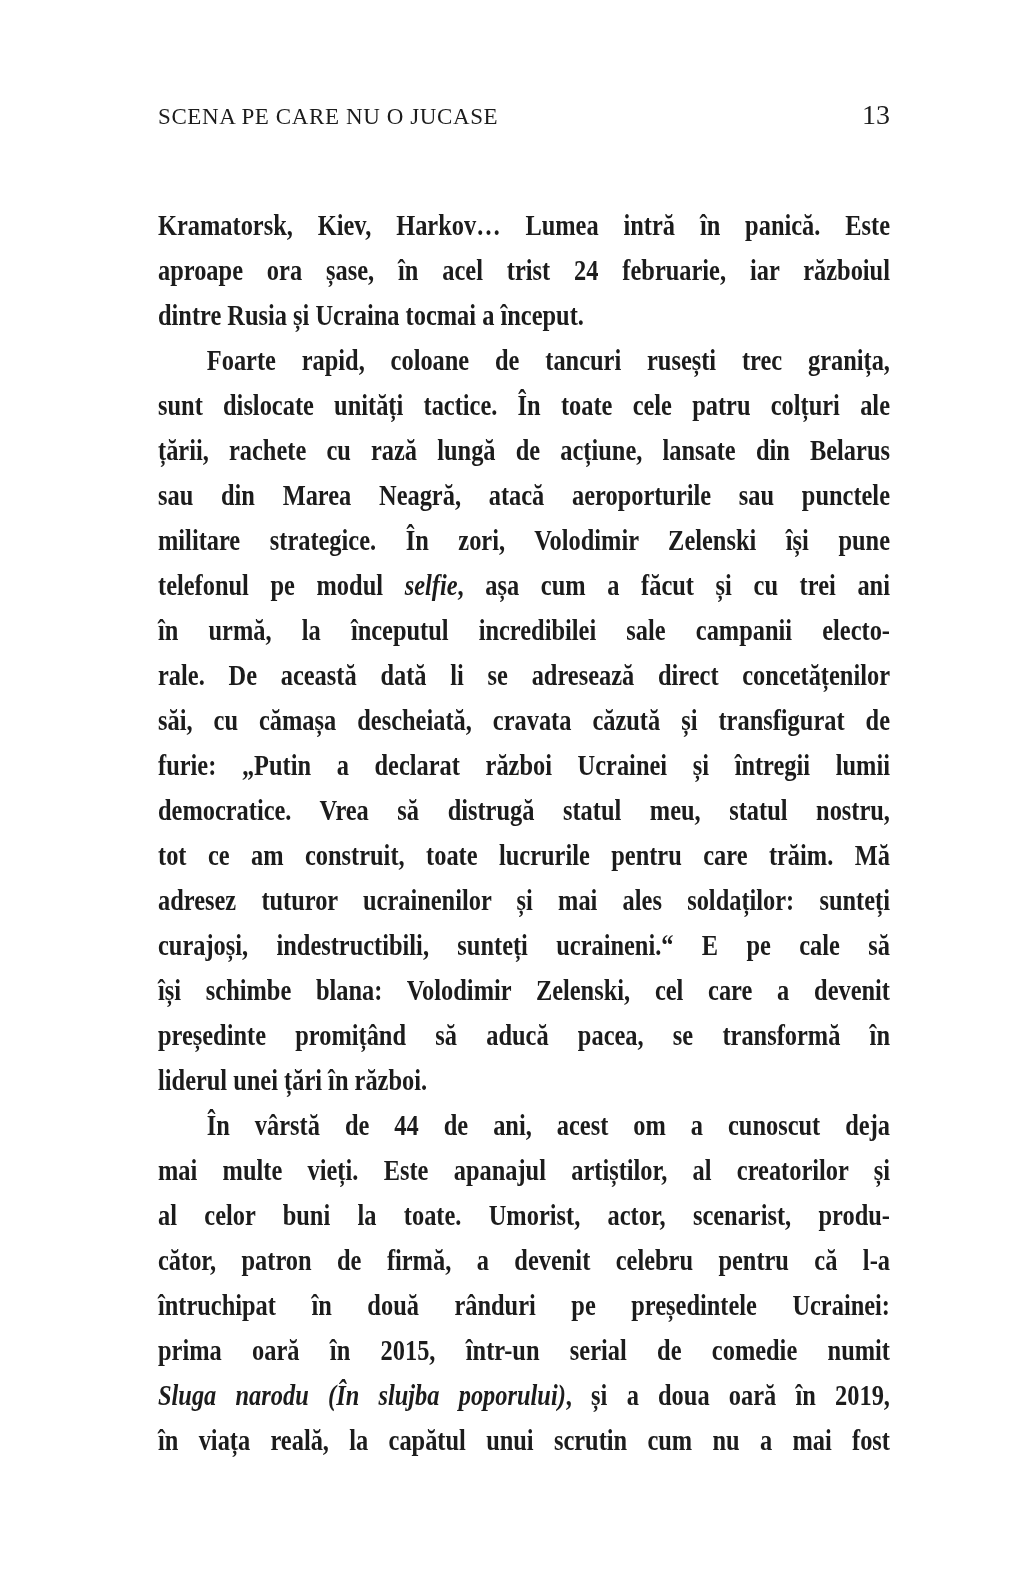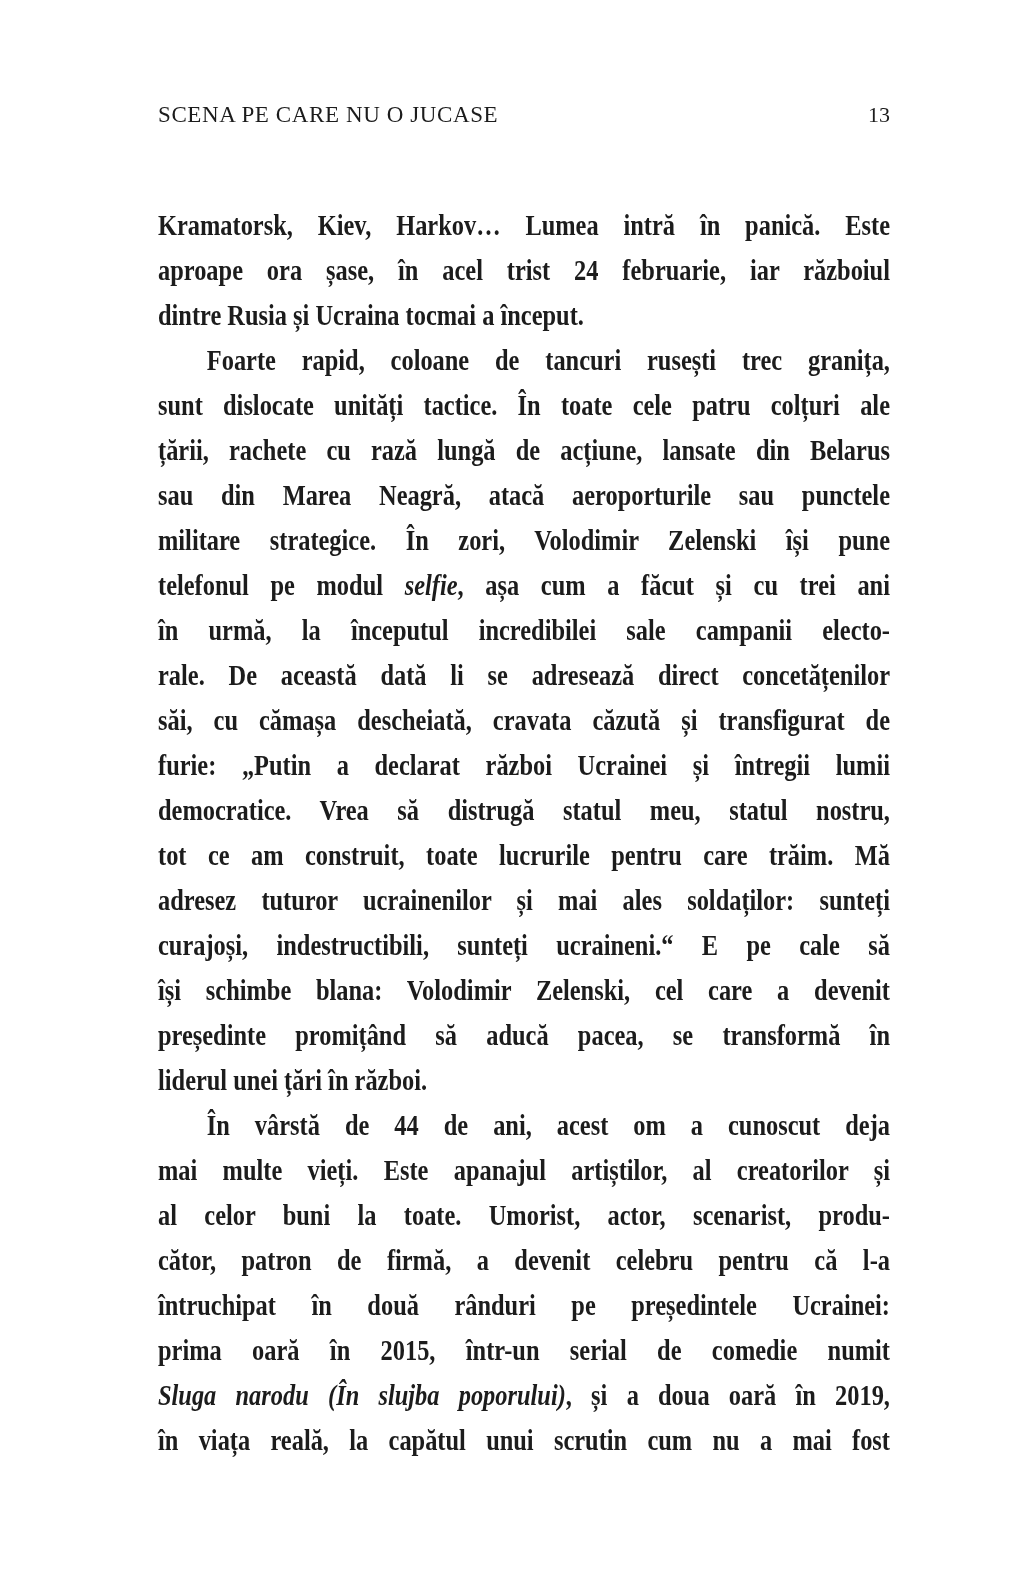--- a/index.html
+++ b/index.html
@@ -24,21 +24,21 @@
     display: flex;
     justify-content: space-between;
     align-items: baseline;
     font-size: 23px;
     line-height: 30px;
   }
   .running-head .head-title {
     letter-spacing: 0.6px;
   }
   .running-head .page-number {
-    font-size: 22px;
+    font-size: 28px;
   }
   .text-block {
     position: absolute;
     left: 158px;
     top: 202px;
     width: 732px;
     font-weight: bold;
   }
   .text-inner {
     width: 900px;

